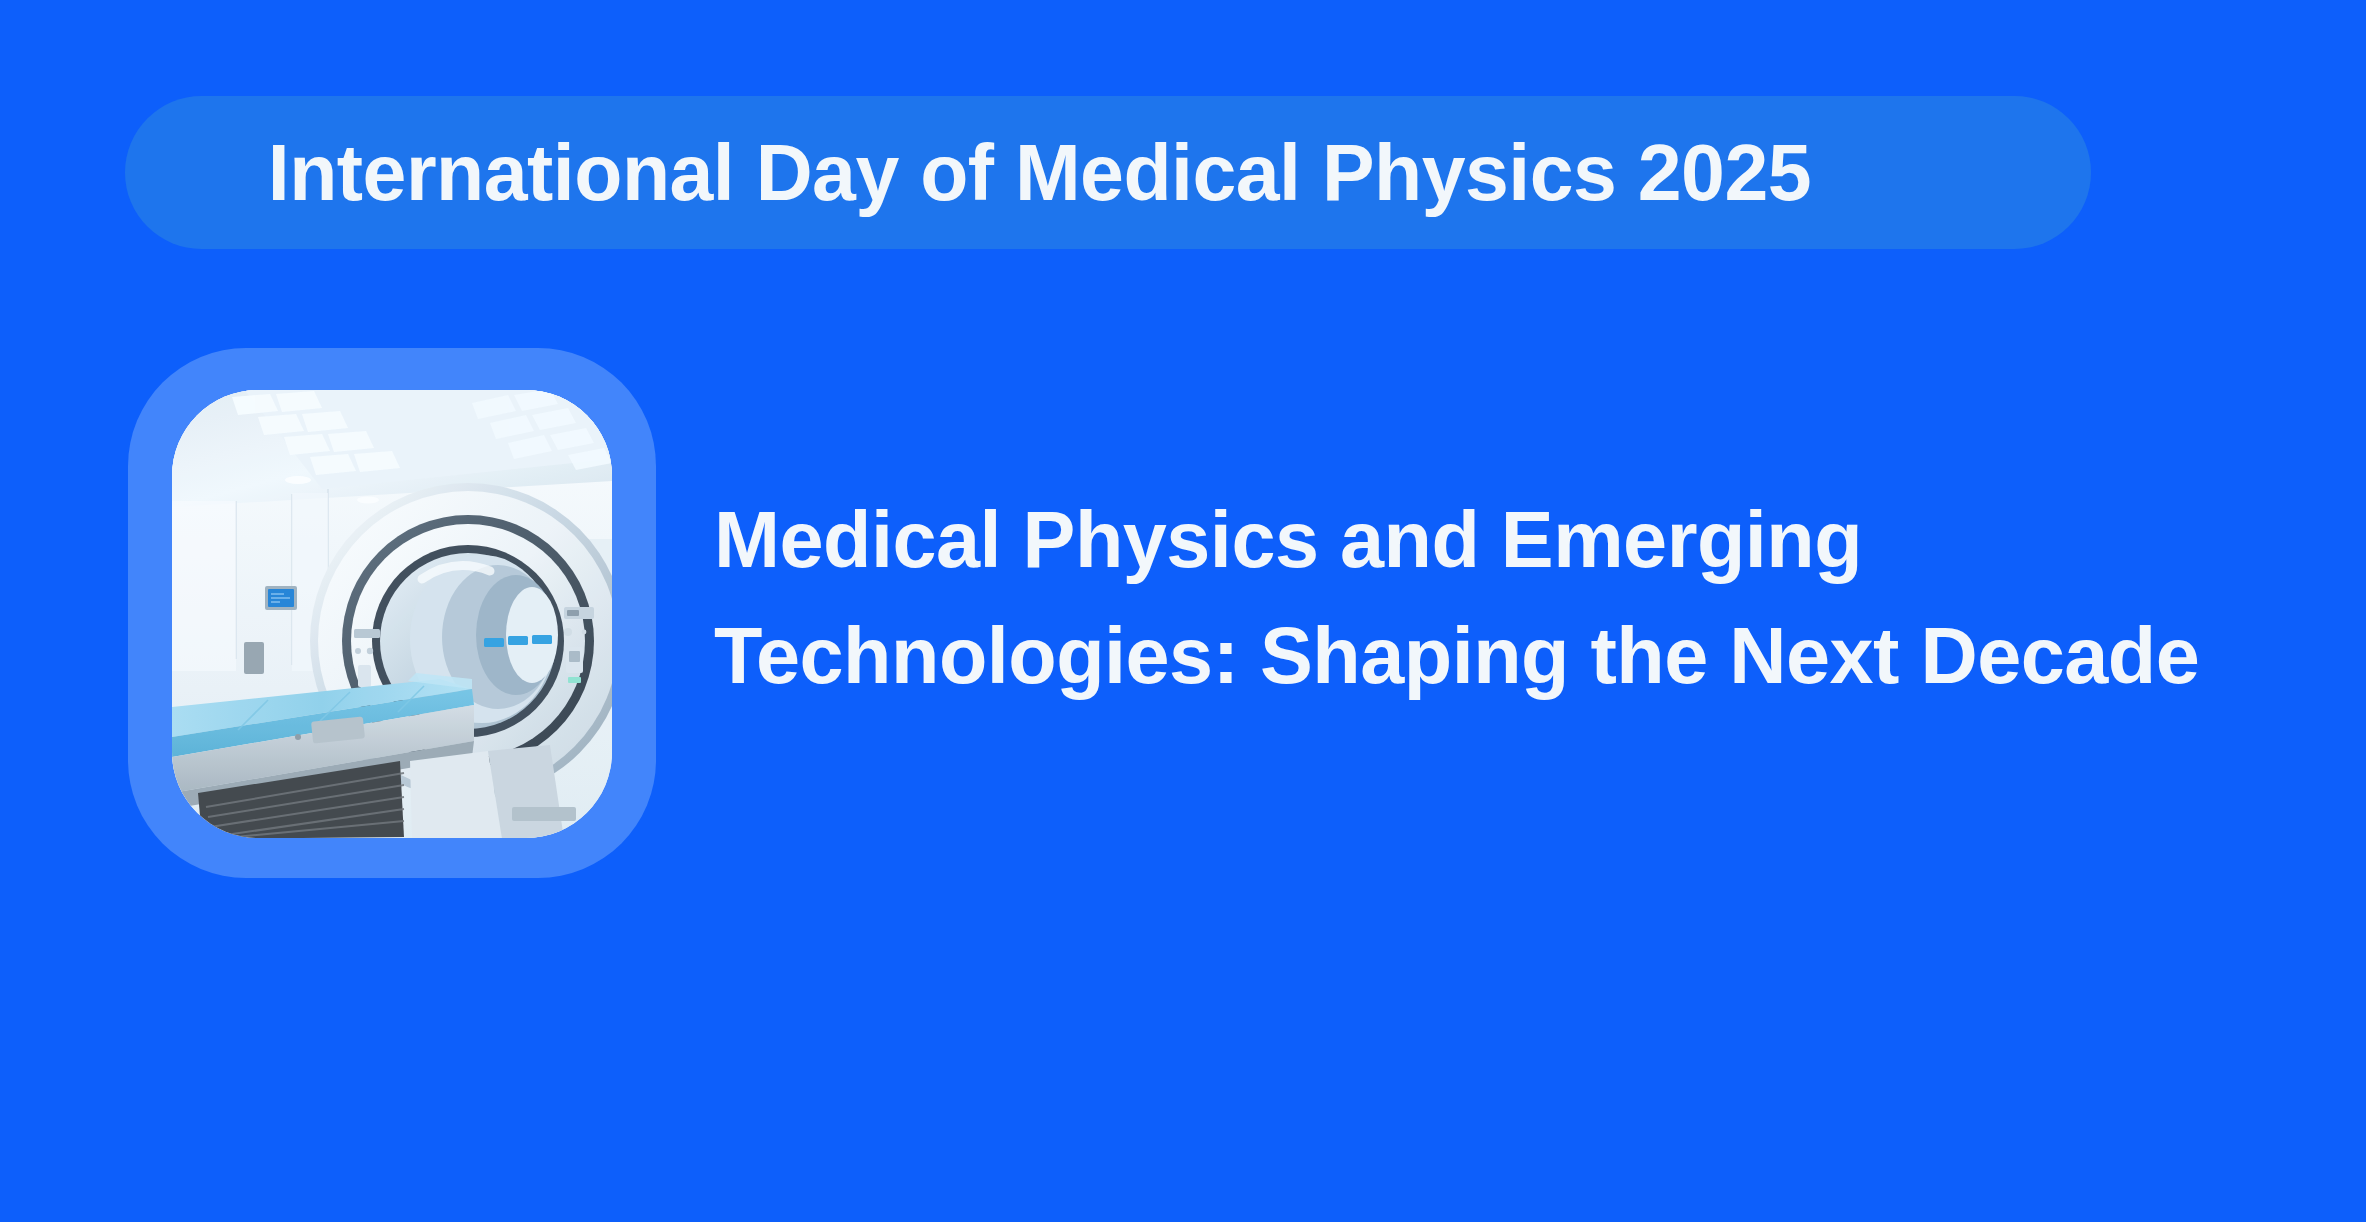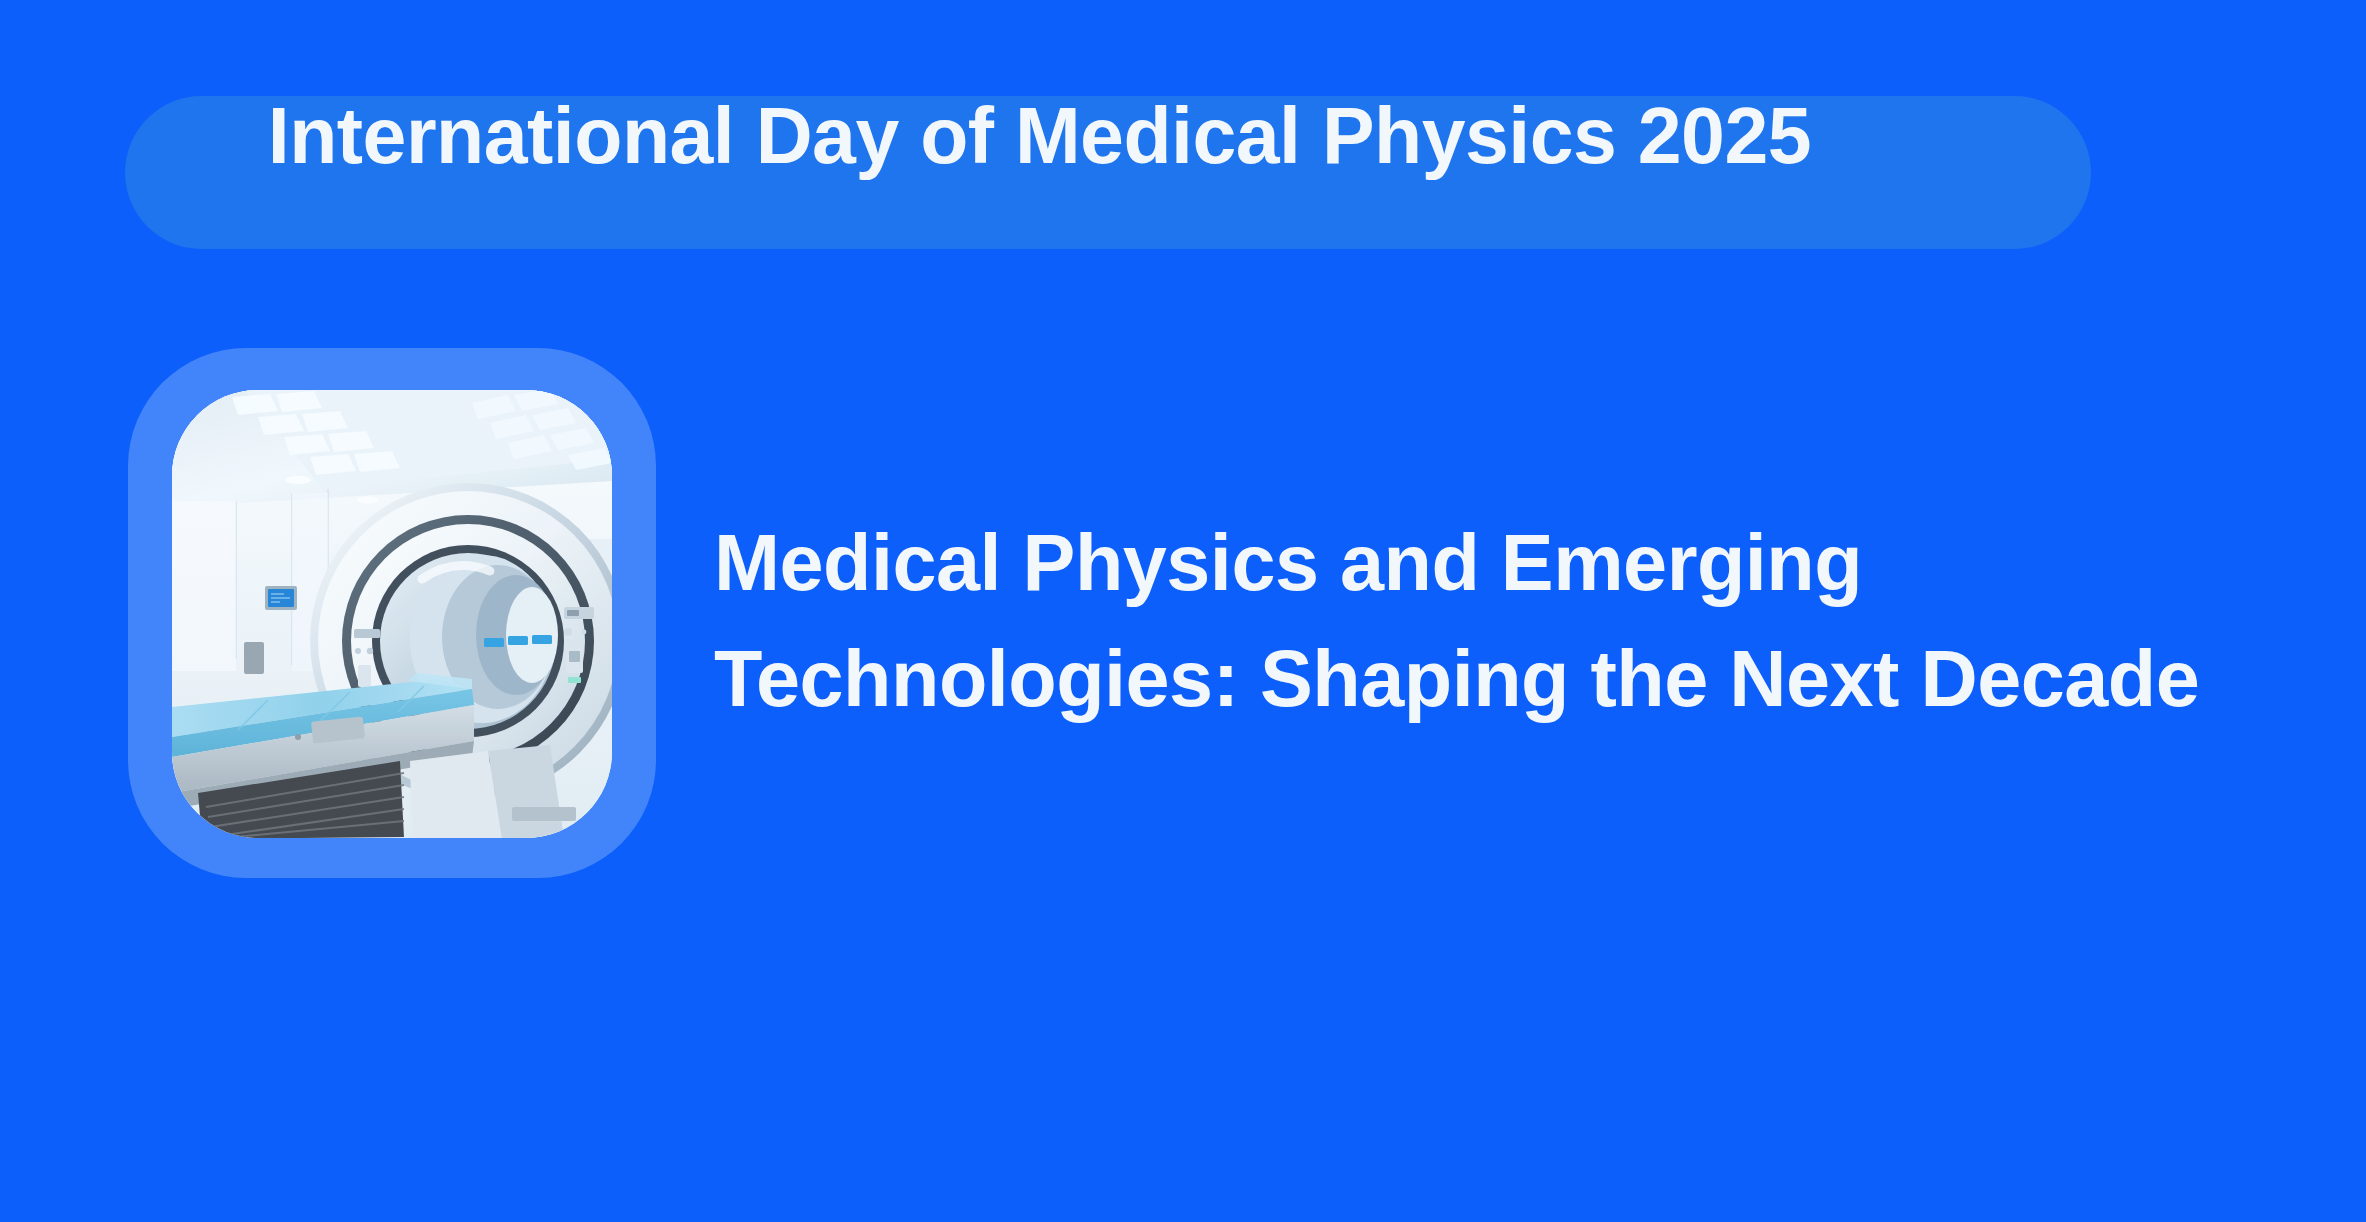--- a/index.html
+++ b/index.html
@@ -24,20 +24,21 @@
   
   #title-banner {
     position: absolute;
     left: 125px;
     top: 96px;
     width: 1966px;
     height: 153px;
     background: #1e75ed;
     border-radius: 80px;
     display: flex;
+    align-items: center;
   }
   #title-text {
     padding-left: 145px;
     font-family: "Liberation Sans", sans-serif;
     font-weight: 700;
     font-size: 80px;
     line-height: 1;
     letter-spacing: -0.5px;
     color: #f2f7fb;
     white-space: nowrap;
@@ -68,21 +69,21 @@
   #scanner-photo svg {
     display: block;
     width: 100%;
     height: 100%;
   }
 
   
   #subtitle {
     position: absolute;
     left: 714px;
-    top: 505px;
+    top: 482px;
     width: 1560px;
   }
   .subtitle-line {
     font-family: "Liberation Sans", sans-serif;
     font-weight: 700;
     font-size: 80px;
     line-height: 116px;
     letter-spacing: -0.5px;
     color: #f2f7fb;
     white-space: nowrap;

